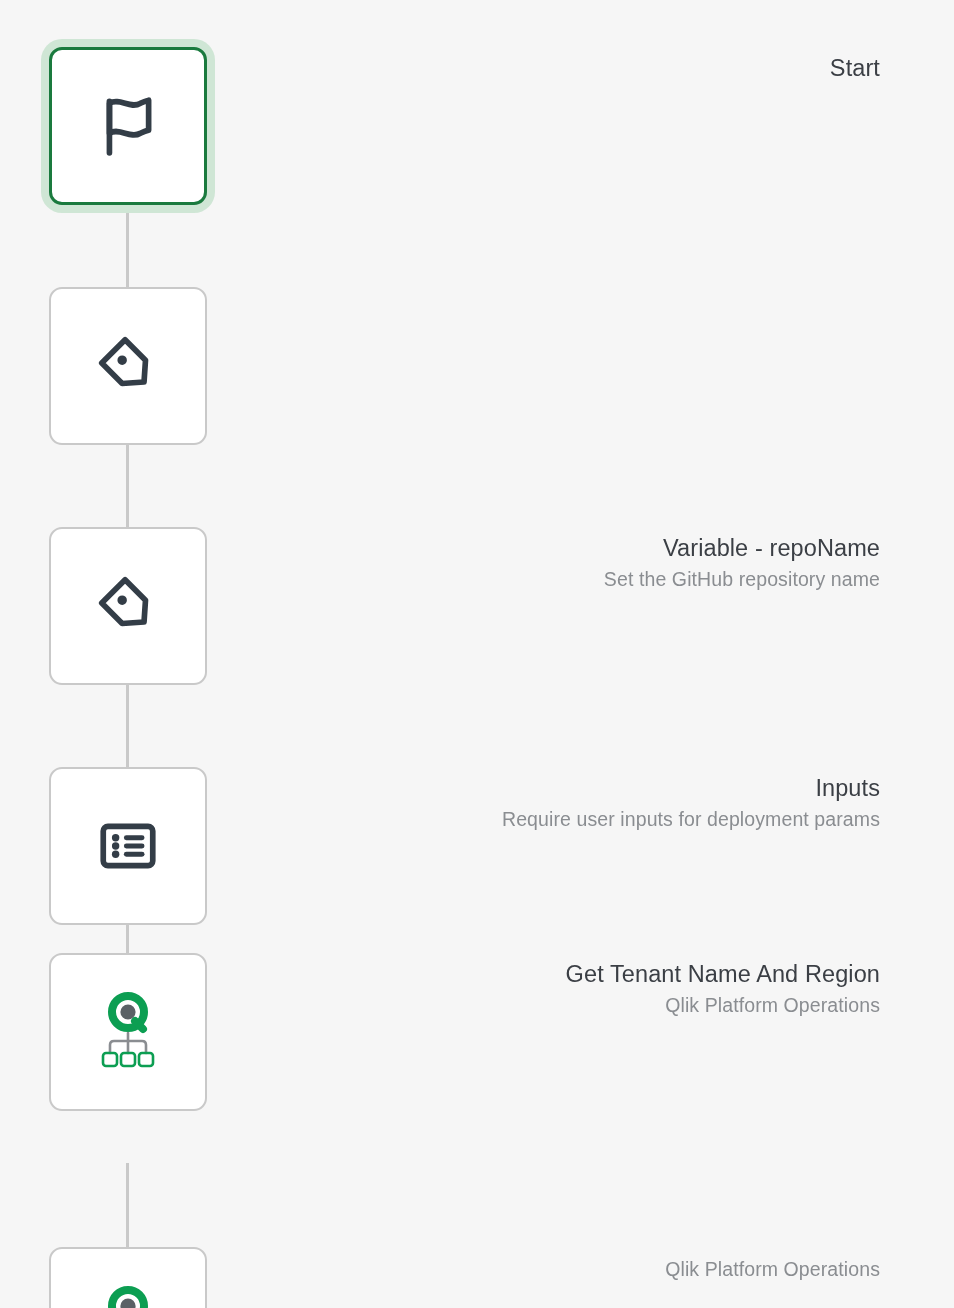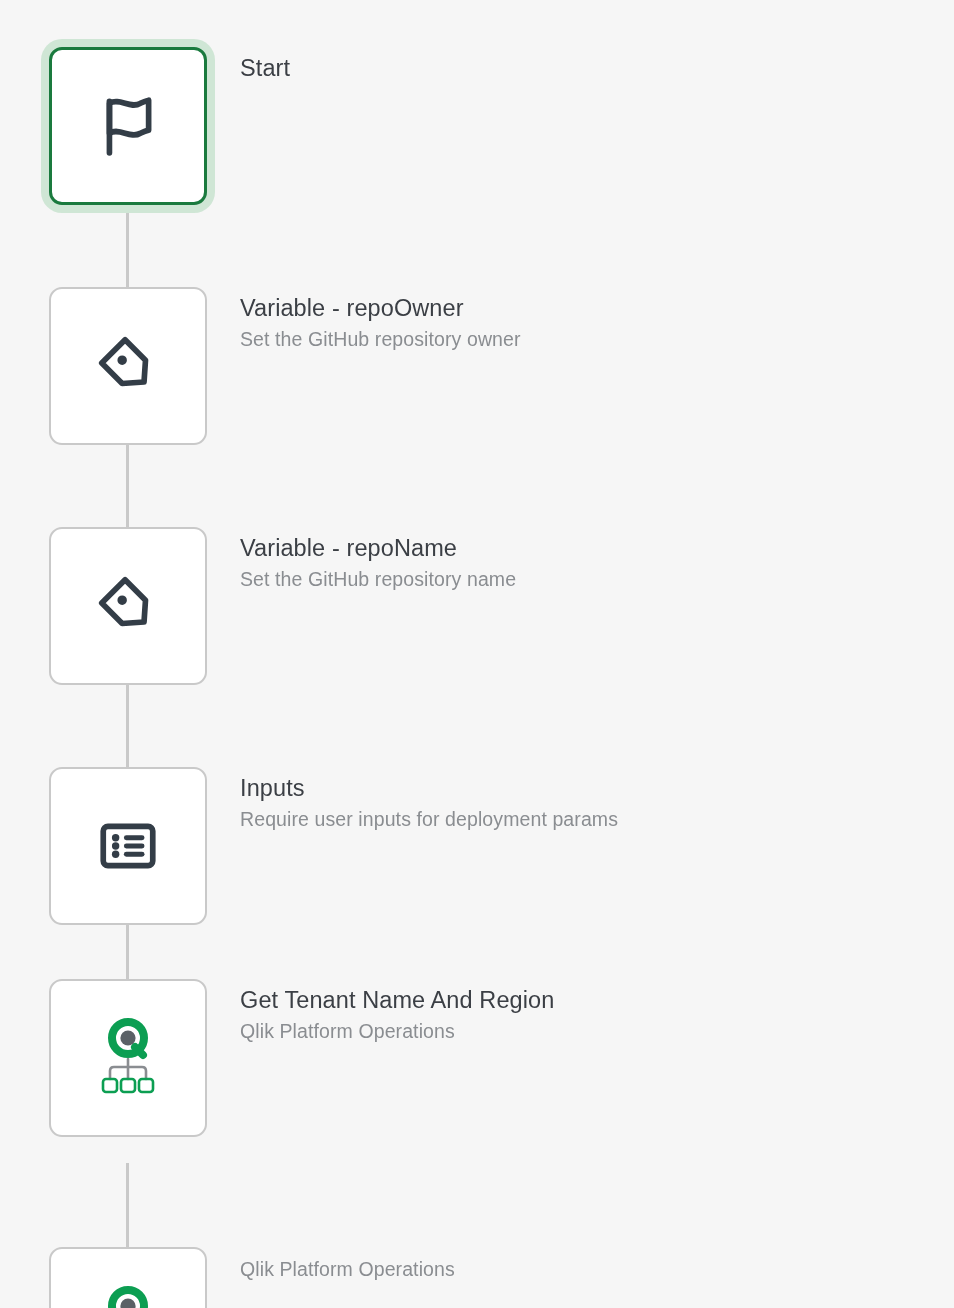--- a/index.html
+++ b/index.html
@@ -27,20 +27,21 @@
     z-index: 0;
   }
 
   
   .node-row {
     position: absolute;
     left: 0;
     width: 954px;
     height: 158px;
     z-index: 2;
+    text-align: right;
   }
 
   .node-box {
     position: absolute;
     left: 49px;
     top: 0;
     width: 158px;
     height: 158px;
     background: #ffffff;
     border: 2px solid #c9c9c9;
@@ -113,24 +114,20 @@
 
   <div class="node-row" style="top:287px;">
     <div class="node-box">
       <svg class="node-icon" viewBox="0 0 64 64" fill="none">
         <g transform="rotate(45 32 32)">
           <path d="M12 16 H40 L54 32 L40 48 H12 Z" stroke="#333d47" stroke-width="5.5" stroke-linejoin="round" fill="none"></path>
           <circle cx="24" cy="32" r="4.6" fill="#333d47"></circle>
         </g>
       </svg>
     </div>
-    <div class="node-labels">
-      <div class="node-title">Variable - repoOwner</div>
-      <div class="node-subtitle">Set the GitHub repository owner</div>
-    </div>
   </div>
 
   <div class="node-row" style="top:527px;">
     <div class="node-box">
       <svg class="node-icon" viewBox="0 0 64 64" fill="none">
         <g transform="rotate(45 32 32)">
           <path d="M12 16 H40 L54 32 L40 48 H12 Z" stroke="#333d47" stroke-width="5.5" stroke-linejoin="round" fill="none"></path>
           <circle cx="24" cy="32" r="4.6" fill="#333d47"></circle>
         </g>
       </svg>
@@ -152,21 +149,21 @@
         <rect x="28" y="29.6" width="20" height="4.8" rx="2.4" fill="#333d47"></rect>
         <rect x="28" y="37.6" width="20" height="4.8" rx="2.4" fill="#333d47"></rect>
       </svg>
     </div>
     <div class="node-labels">
       <div class="node-title">Inputs</div>
       <div class="node-subtitle">Require user inputs for deployment params</div>
     </div>
   </div>
 
-  <div class="node-row" style="top:979px;">
+  <div class="node-row" style="top:953px;">
     <div class="node-box">
       <svg class="node-icon qlik" viewBox="0 0 62 82" fill="none">
         <g>
           <circle cx="31" cy="21" r="16" stroke="#0c9e52" stroke-width="8" fill="none"></circle>
           <path d="M38 30 L46 38" stroke="#0c9e52" stroke-width="8" stroke-linecap="round"></path>
           <circle cx="31" cy="21" r="7.6" fill="#5b6166"></circle>
         </g>
         <g stroke="#8a8d91" stroke-width="2.6" fill="none" stroke-linecap="round" stroke-linejoin="round">
           <path d="M31 42 L31 62"></path>
           <path d="M13 62 L13 54 Q13 50 17 50 L45 50 Q49 50 49 54 L49 62"></path>

